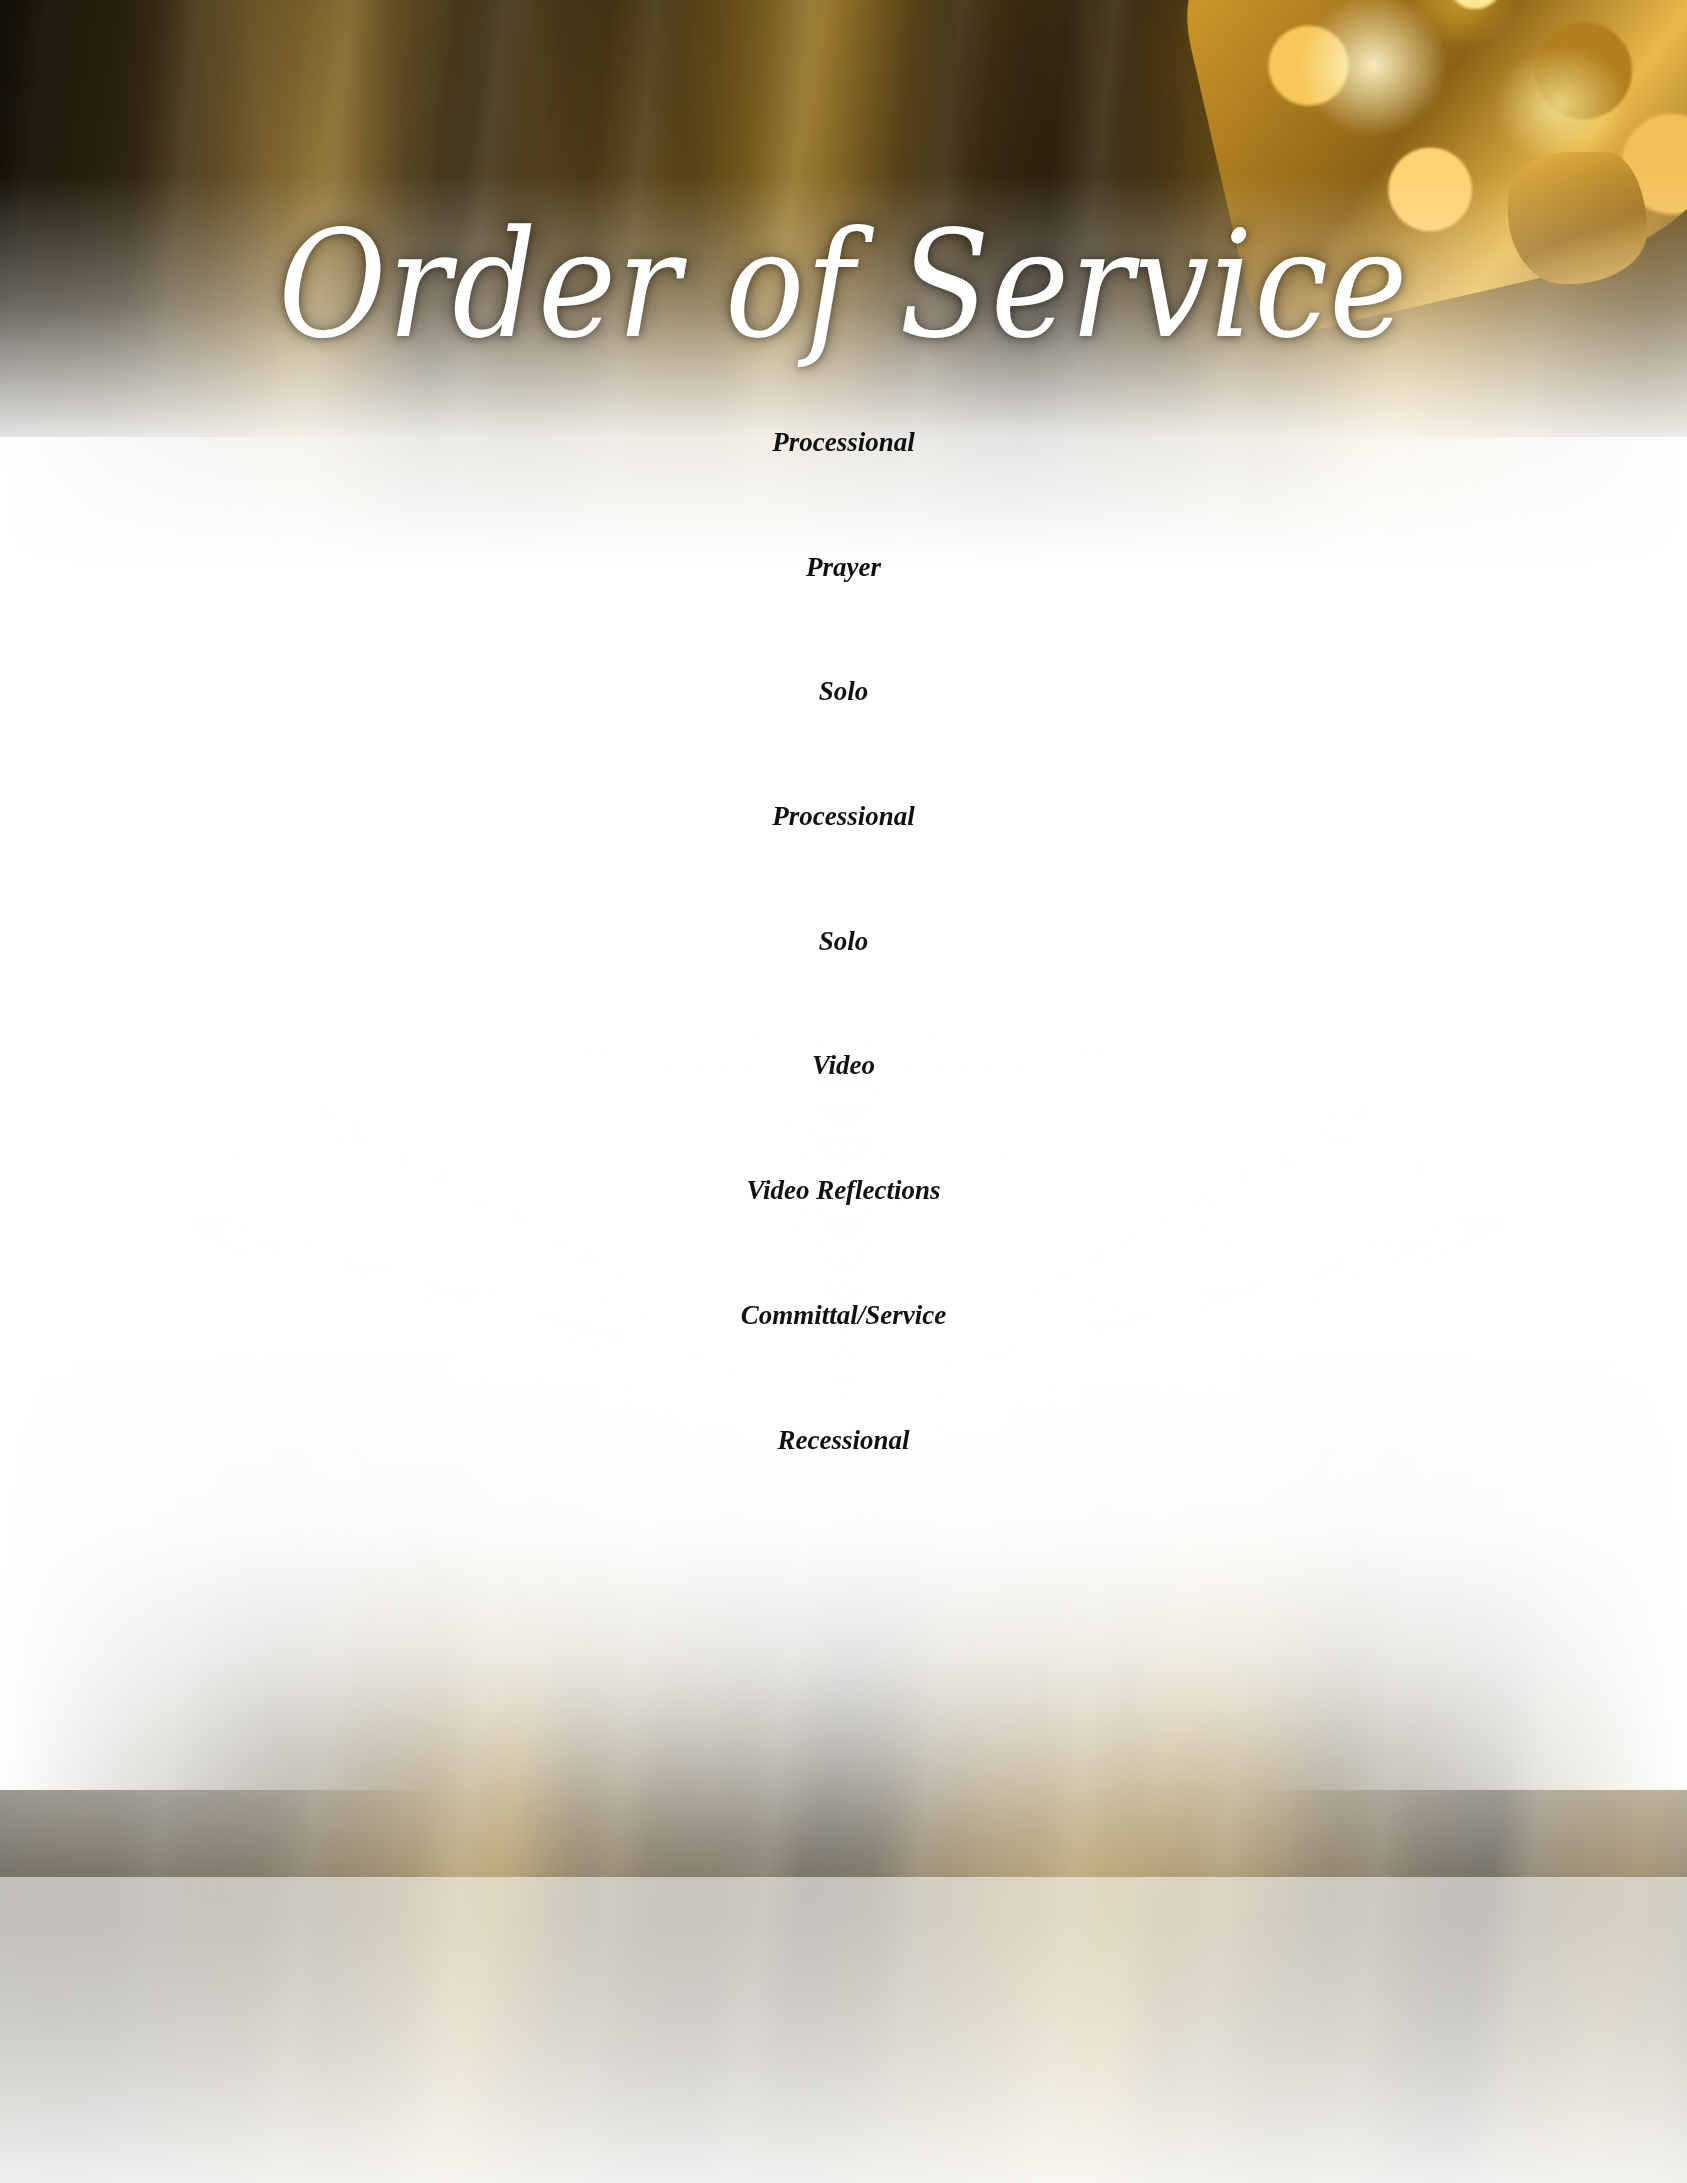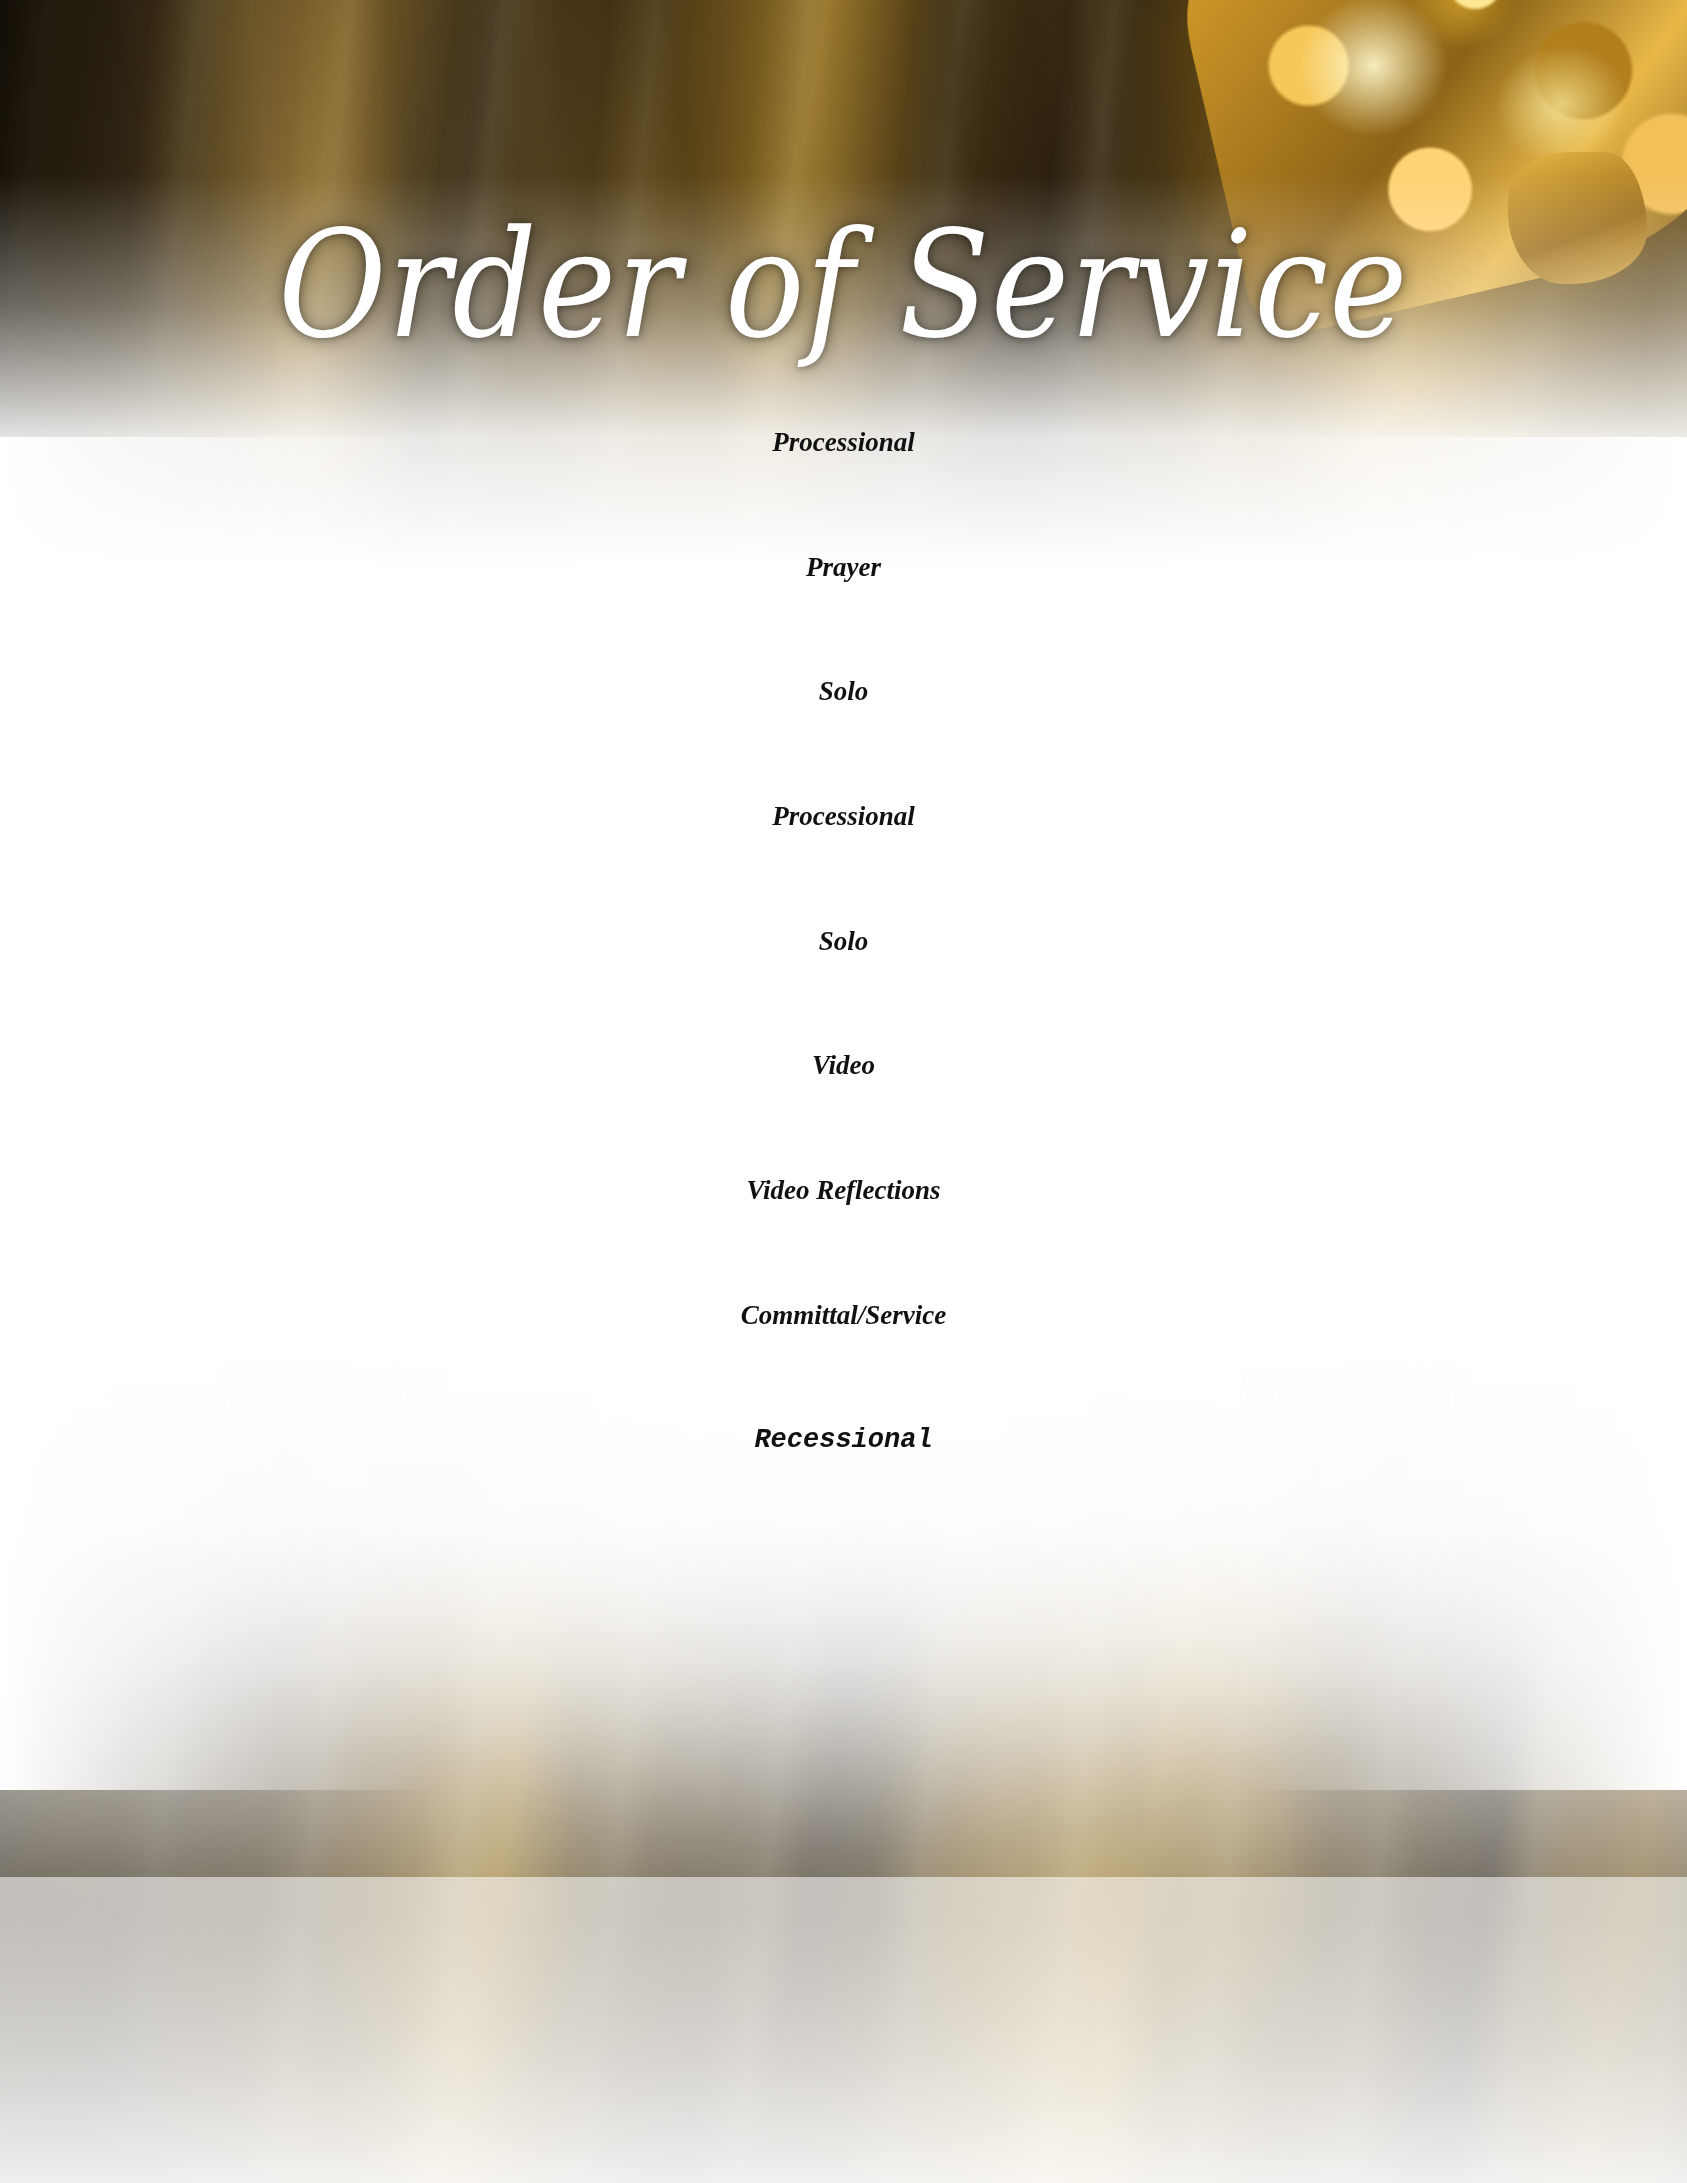--- a/index.html
+++ b/index.html
@@ -224,21 +224,20 @@
     font-style: italic;
     font-size: 27px;
     line-height: 1.1;
     color: #111111;
     margin-bottom: 95px;
     text-align: center;
     white-space: nowrap;
   }
   .order-item:last-child {
     margin-bottom: 0;
-    font-family: Liberation Mono, monospace;
   }
 </style>
 </head>
 <body>
 
 <div class="page">
 
   <div class="bg">
     <div class="bg-base"></div>
     <div class="folds"></div>

